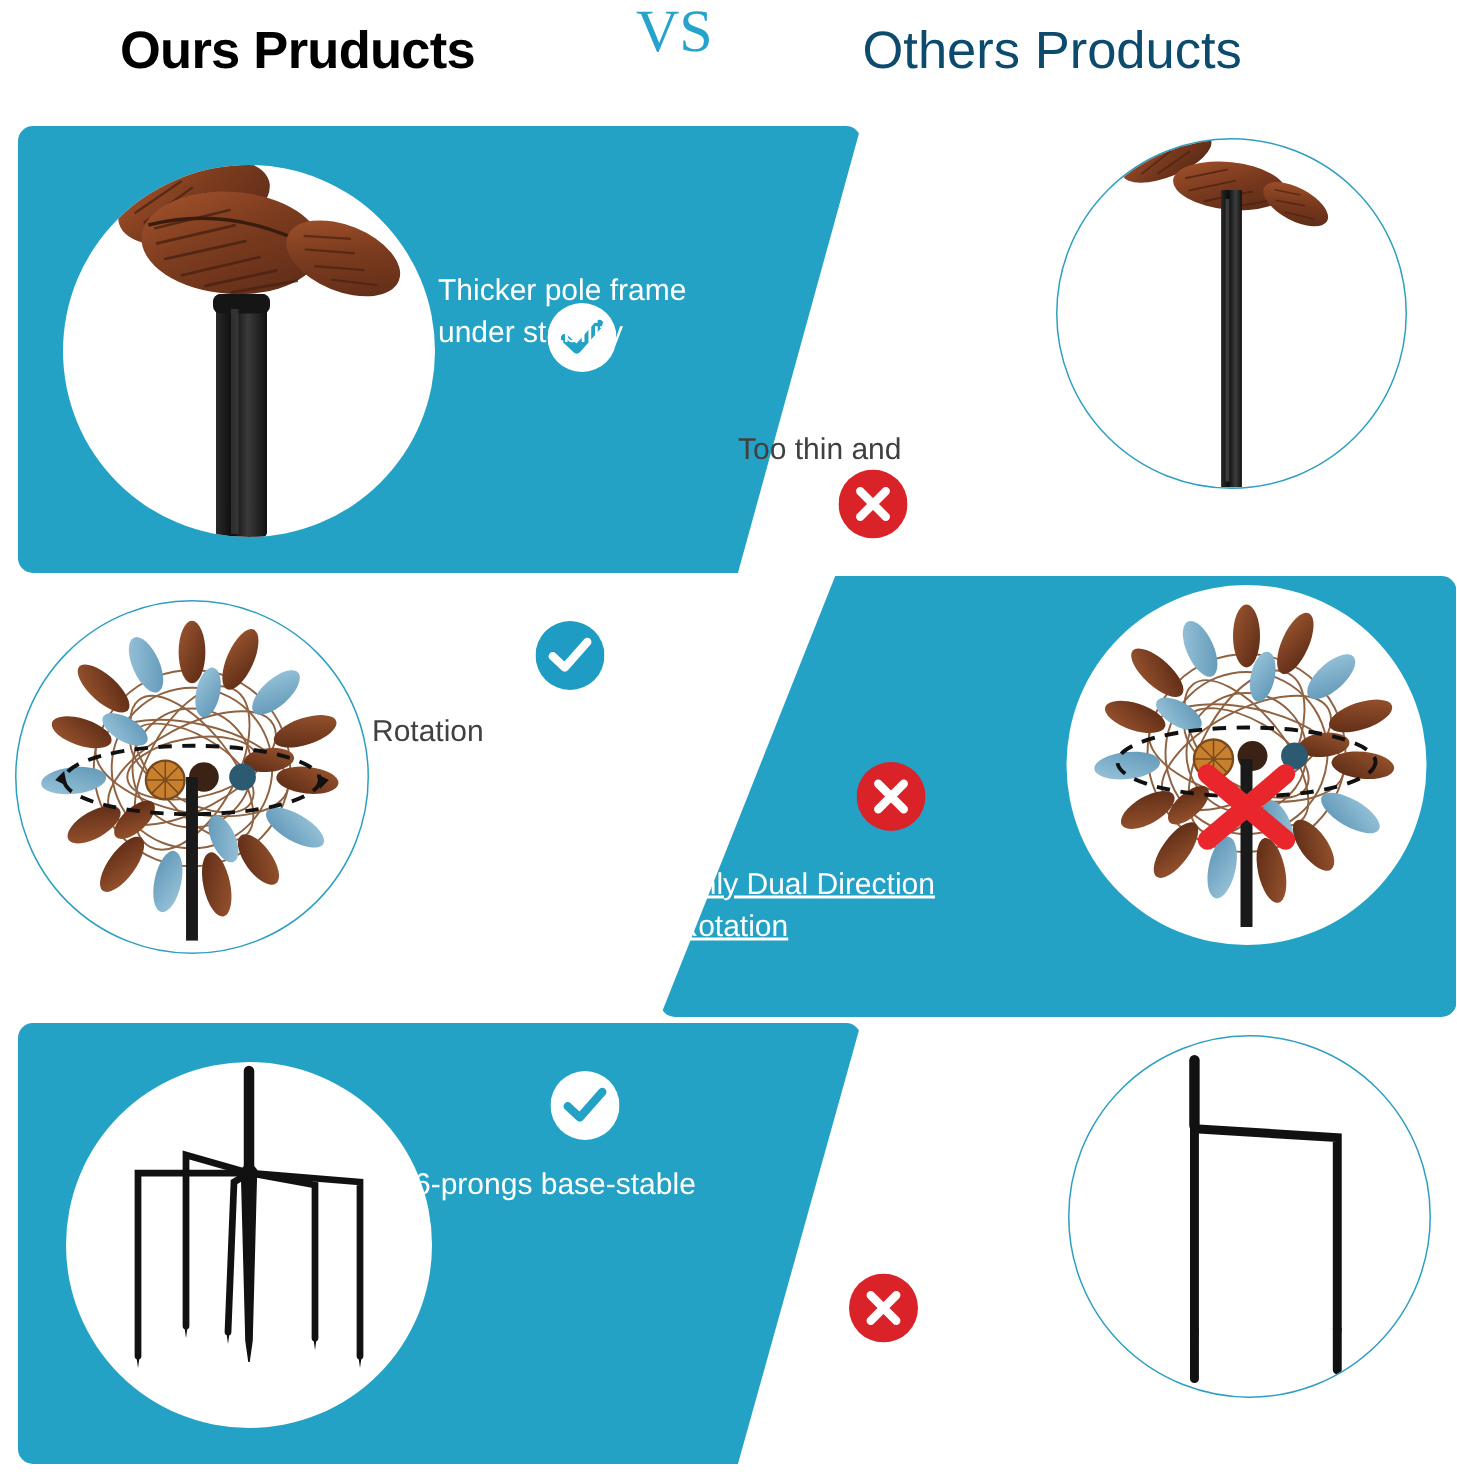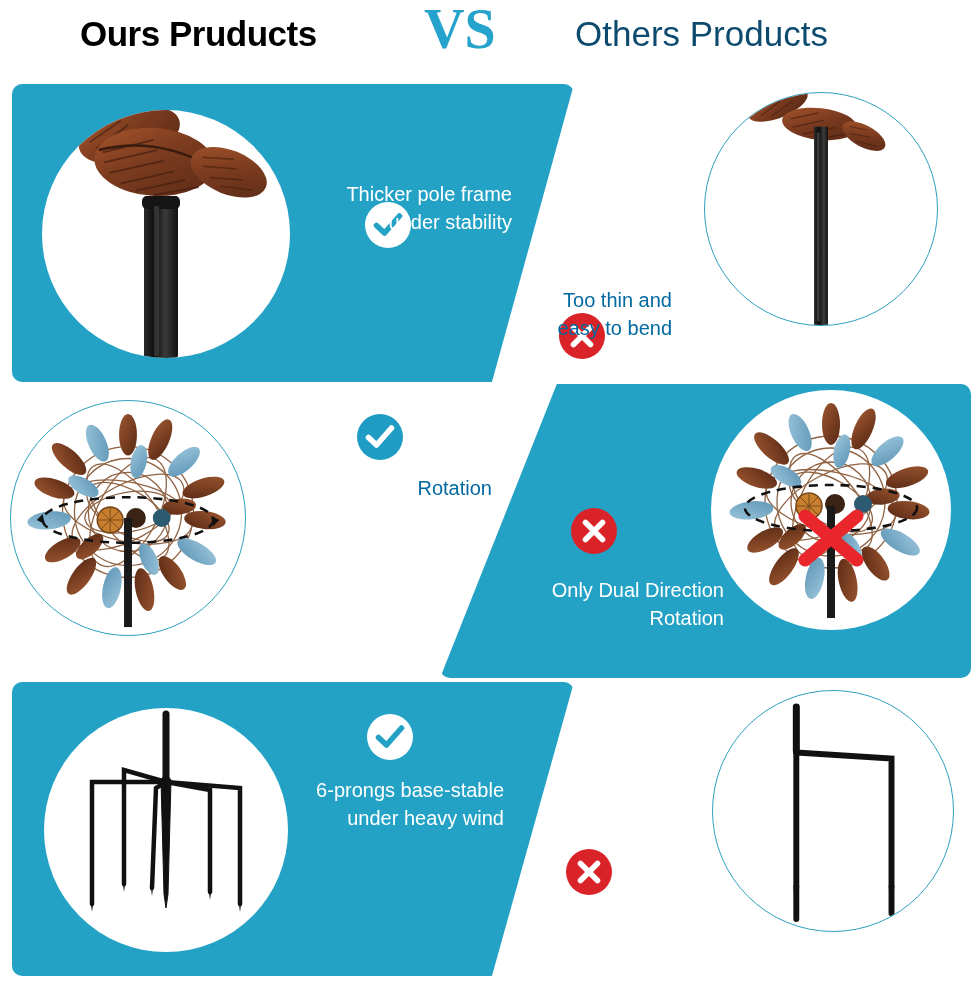--- a/index.html
+++ b/index.html
@@ -35,22 +35,22 @@
     font-weight: bold;
     color: #000000;
     letter-spacing: -0.5px;
     white-space: nowrap;
     font-family: "Liberation Sans", sans-serif;
   }
   .hdr-vs {
     position: absolute;
     left: 424px;
     top: 0px;
-    font-size: 56px;
-    font-weight: bold;
+    font-size: 40px;
+    font-weight: normal;
     color: #26A3CC;
     font-family: "Liberation Serif", serif;
     line-height: 1.05;
     white-space: nowrap;
   }
   .hdr-others {
     position: absolute;
     left: 575px;
     top: 14px;
     font-size: 35px;
@@ -105,29 +105,29 @@
     background: #ffffff;
   }
   .circle-outline {
     background: transparent;
     border: 1.6px solid #2E9FC0;
   }
 
   
   .caption {
     position: absolute;
-    text-align: right;
+    text-align: left;
     line-height: 1.42;
     font-size: 20px;
     font-family: "Liberation Sans", sans-serif;
     font-weight: normal;
   }
   .caption .cap-line { display: block; white-space: nowrap; }
   .caption-on-blue { color: #ffffff; }
-  .caption-on-white { color: #0369a1; }
+  .caption-on-white { color: #404040; }
 
   
   .icon-badge {
     position: absolute;
     width: 46px;
     height: 46px;
     border-radius: 50%;
   }
   .icon-badge svg { display: block; width: 46px; height: 46px; }
 
@@ -223,21 +223,20 @@
 
     <div class="icon-badge" style="left:559px; top:229px;">
       <svg viewBox="0 0 46 46">
         <circle cx="23" cy="23" r="23" fill="#D92329"></circle>
         <path d="M14.5 14.5 L31.5 31.5 M31.5 14.5 L14.5 31.5" stroke="#ffffff" stroke-width="5.6" stroke-linecap="round"></path>
       </svg>
     </div>
 
     <div class="caption caption-on-white" style="left:492px; top:202px; width:180px;">
       <span class="cap-line">Too thin and</span>
-      <span class="cap-line">easy to bend</span>
     </div>
 
     <div class="circle circle-outline" style="left:704px; top:8px; width:234px; height:234px;">
       <div class="art">
         <svg viewBox="0 0 234 234" preserveAspectRatio="xMidYMid slice">
           <defs>
             <linearGradient id="poleG2" x1="0" y1="0" x2="1" y2="0">
               <stop offset="0%" stop-color="#2a2a2a"></stop>
               <stop offset="35%" stop-color="#0d0d0d"></stop>
               <stop offset="70%" stop-color="#3d3d3d"></stop>
@@ -404,21 +403,21 @@
       <span class="cap-line">Rotation</span>
     </div>
 
     <div class="icon-badge" style="left:571px; top:124px;">
       <svg viewBox="0 0 46 46">
         <circle cx="23" cy="23" r="23" fill="#D92329"></circle>
         <path d="M14.5 14.5 L31.5 31.5 M31.5 14.5 L14.5 31.5" stroke="#ffffff" stroke-width="5.6" stroke-linecap="round"></path>
       </svg>
     </div>
 
-    <div class="caption caption-on-blue" style="left:492px; top:192px; width:232px;">
+    <div class="caption caption-on-blue" style="left:451px; top:192px; width:232px;text-decoration:underline;">
       <span class="cap-line">Only Dual Direction</span>
       <span class="cap-line">Rotation</span>
     </div>
 
     <div class="circle circle-filled" style="left:711px; top:6px; width:240px; height:240px;">
       <div class="art">
         <svg viewBox="0 0 240 240" preserveAspectRatio="xMidYMid meet">
           <defs>
             <linearGradient id="cu2" x1="0" y1="0" x2="1" y2="1">
               <stop offset="0%" stop-color="#9C5630"></stop>
@@ -550,21 +549,20 @@
 
     <div class="icon-badge" style="left:367px; top:32px;">
       <svg viewBox="0 0 46 46">
         <circle cx="23" cy="23" r="23" fill="#ffffff"></circle>
         <path d="M11.5 23.5 L19.5 31 L34.5 14" stroke="#23A2C6" stroke-width="5.6" fill="none" stroke-linecap="round" stroke-linejoin="round"></path>
       </svg>
     </div>
 
     <div class="caption caption-on-blue" style="left:276px; top:94px; width:228px;">
       <span class="cap-line">6-prongs base-stable</span>
-      <span class="cap-line">under heavy wind</span>
     </div>
 
     <div class="icon-badge" style="left:566px; top:167px;">
       <svg viewBox="0 0 46 46">
         <circle cx="23" cy="23" r="23" fill="#D92329"></circle>
         <path d="M14.5 14.5 L31.5 31.5 M31.5 14.5 L14.5 31.5" stroke="#ffffff" stroke-width="5.6" stroke-linecap="round"></path>
       </svg>
     </div>
 
     <div class="caption caption-on-white" style="left:504px; top:218px; width:172px;">

